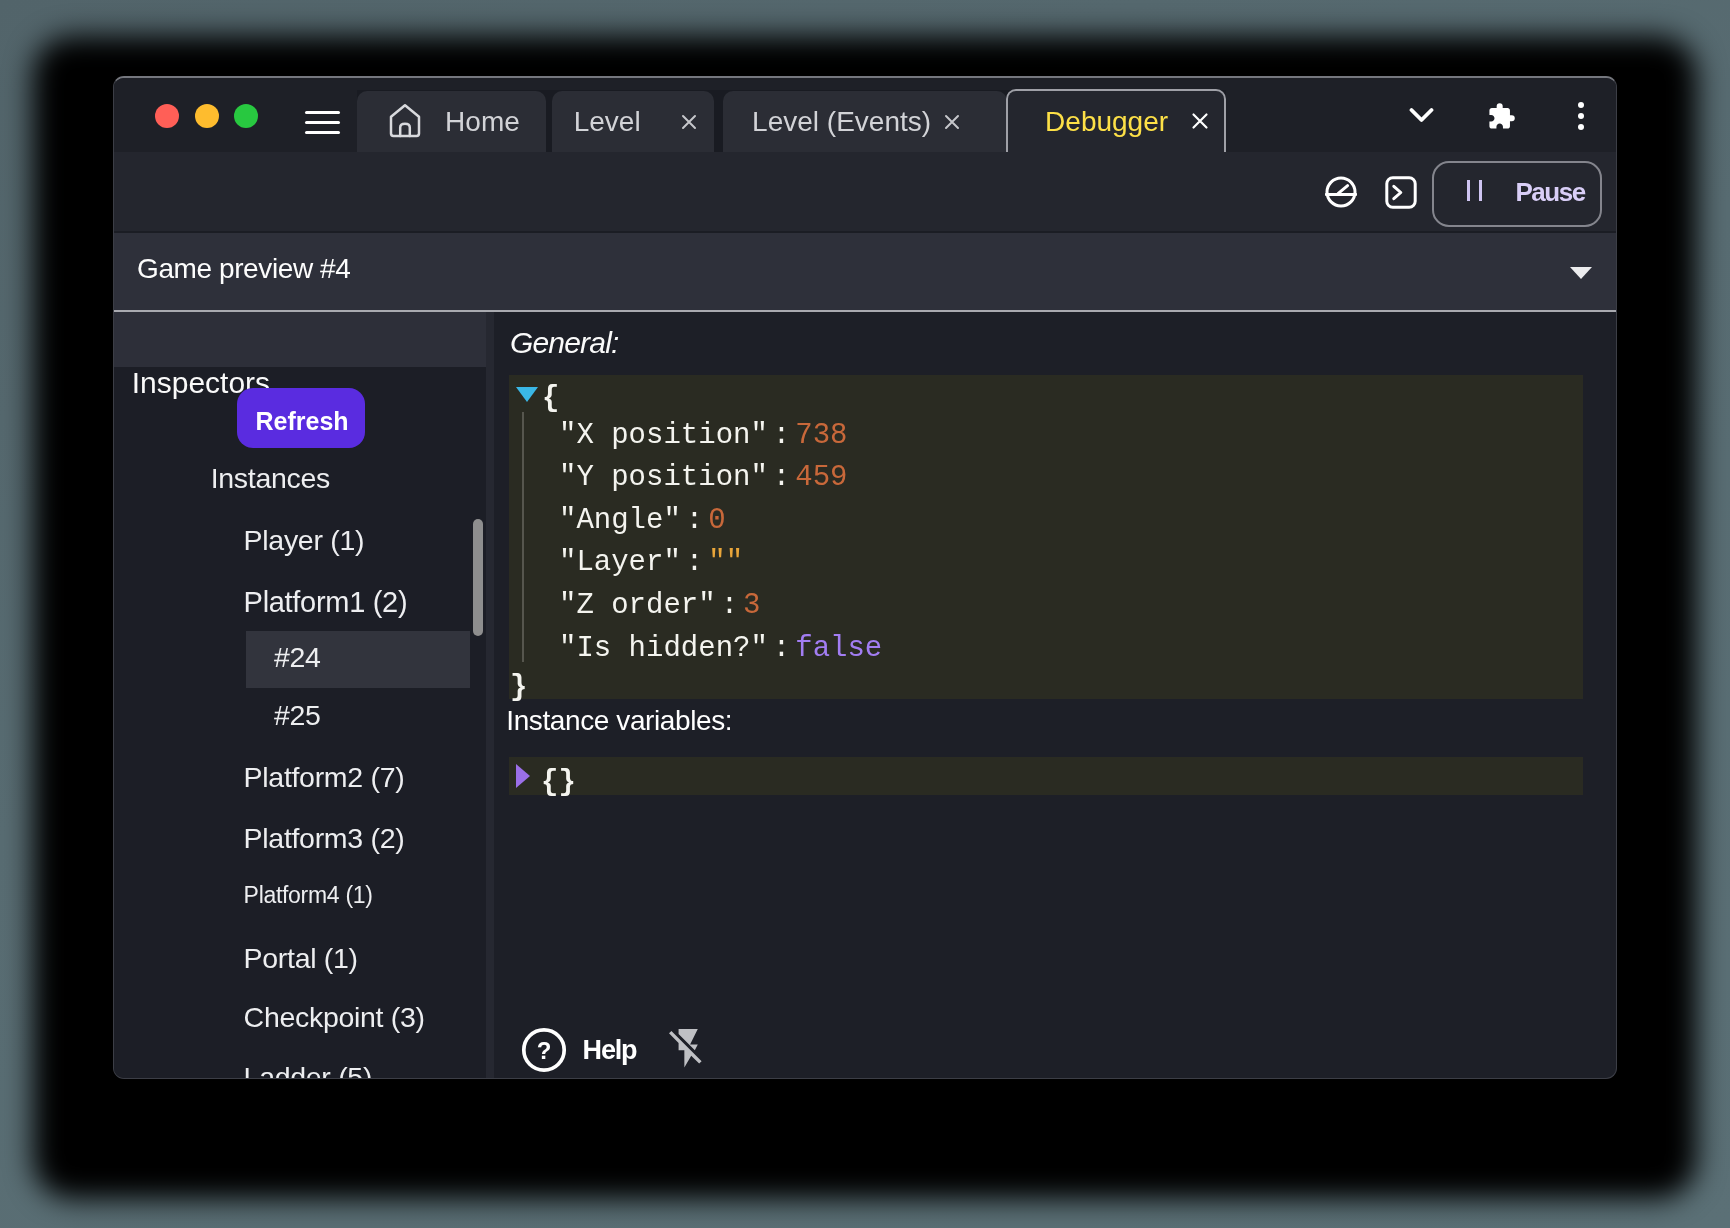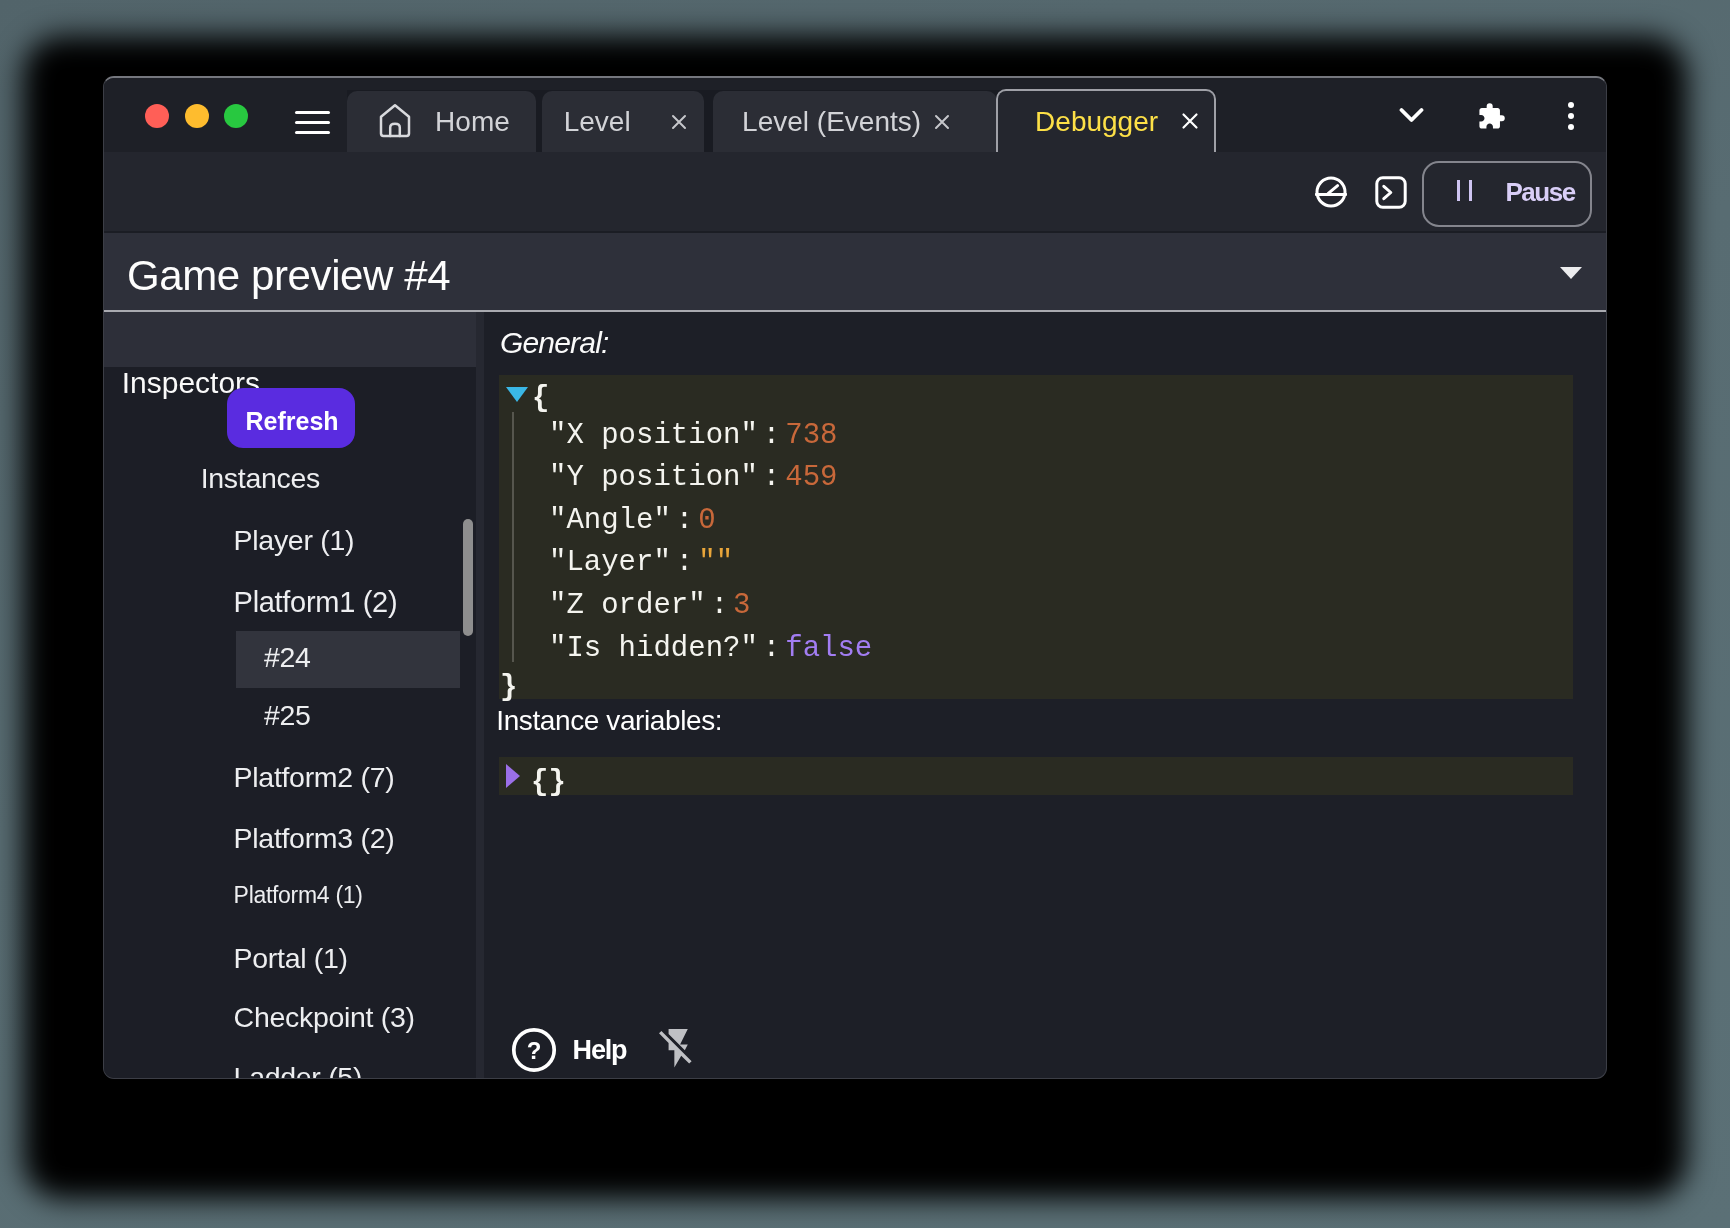--- a/index.html
+++ b/index.html
@@ -1,20 +1,20 @@
 <!DOCTYPE html>
 <html><head>
 <meta charset="utf-8">
 <style>
   html,body{margin:0;padding:0;background:#000;width:1730px;height:1228px;overflow:hidden;}
   body{background:linear-gradient(160deg,#52646a 0%,#586c72 45%,#5b7076 100%);}
   *{box-sizing:border-box;}
   body{font-family:"Liberation Sans", sans-serif;}
   .abs{position:absolute;}
-  .win{position:absolute;transform:translateZ(0);left:103px;top:76px;width:1504px;height:1003px;
+  .win{position:absolute;transform:translateZ(0);left:113px;top:76px;width:1504px;height:1003px;
        background:#1d1f27;border-radius:11px;overflow:hidden;
        border:1px solid #3c3e46;border-top:2px solid #75777e;
        box-shadow:0 40px 28px 80px #000;}
   .txt{position:absolute;white-space:pre;line-height:1;}
   .mono{font-family:"Liberation Mono", monospace;}
 </style>
 </head>
 <body>
 <div class="win">
 
@@ -77,21 +77,21 @@
     <rect x="1.8" y="1.8" width="28.4" height="29.4" rx="6"></rect>
     <path d="M8.8 10.3 L15.8 16.5 L8.8 22.7"></path>
   </svg>
 
   <div class="abs" style="left:1317.7px;top:83px;width:170.3px;height:65.5px;border:2px solid #84858d;border-radius:17px;"></div>
   <div class="abs" style="left:1352.6px;top:101.8px;width:3.4px;height:21.4px;background:#cfc5f2;"></div>
   <div class="abs" style="left:1364.6px;top:101.8px;width:3.4px;height:21.4px;background:#cfc5f2;"></div>
   <div class="txt" style="left:1401.5px;top:101.2px;font-size:26px;letter-spacing:-1.5px;font-weight:bold;color:#d9cef7;">Pause</div>
 
   <div class="abs" style="left:0;top:154.5px;width:1504px;height:77px;background:#2e303a;"></div>
-  <div class="txt" style="left:23px;top:177px;font-size:42px;letter-spacing:-0.4px;color:#fdfdfd;">Game preview #4</div>
+  <div class="txt" style="left:23px;top:177px;font-size:28px;letter-spacing:-0.4px;color:#fdfdfd;">Game preview #4</div>
   <div class="abs" style="left:1455.8px;top:188.9px;width:0;height:0;border-left:11px solid transparent;border-right:11px solid transparent;border-top:12px solid #ececee;"></div>
   <div class="abs" style="left:0;top:231.5px;width:1504px;height:2px;background:#a9aab0;"></div>
 
   <div class="abs" style="left:0;top:233.5px;width:372px;height:769.5px;background:#1c1e26;"></div>
   <div class="abs" style="left:372px;top:233.5px;width:8px;height:769.5px;background:#262831;"></div>
 
   <div class="abs" style="left:0;top:233.5px;width:372px;height:55.5px;background:#2d2f39;"></div>
   <div class="txt" style="left:17.7px;top:245.9px;font-size:30px;color:#fafafa;margin-top:44px;">Inspectors</div>
   <div class="abs" style="left:123px;top:310px;width:127.5px;height:60px;background:#5a2ce0;border-radius:16px;"></div>
   <div class="txt" style="left:141.5px;top:331px;font-size:25px;font-weight:bold;color:#fff;">Refresh</div>

